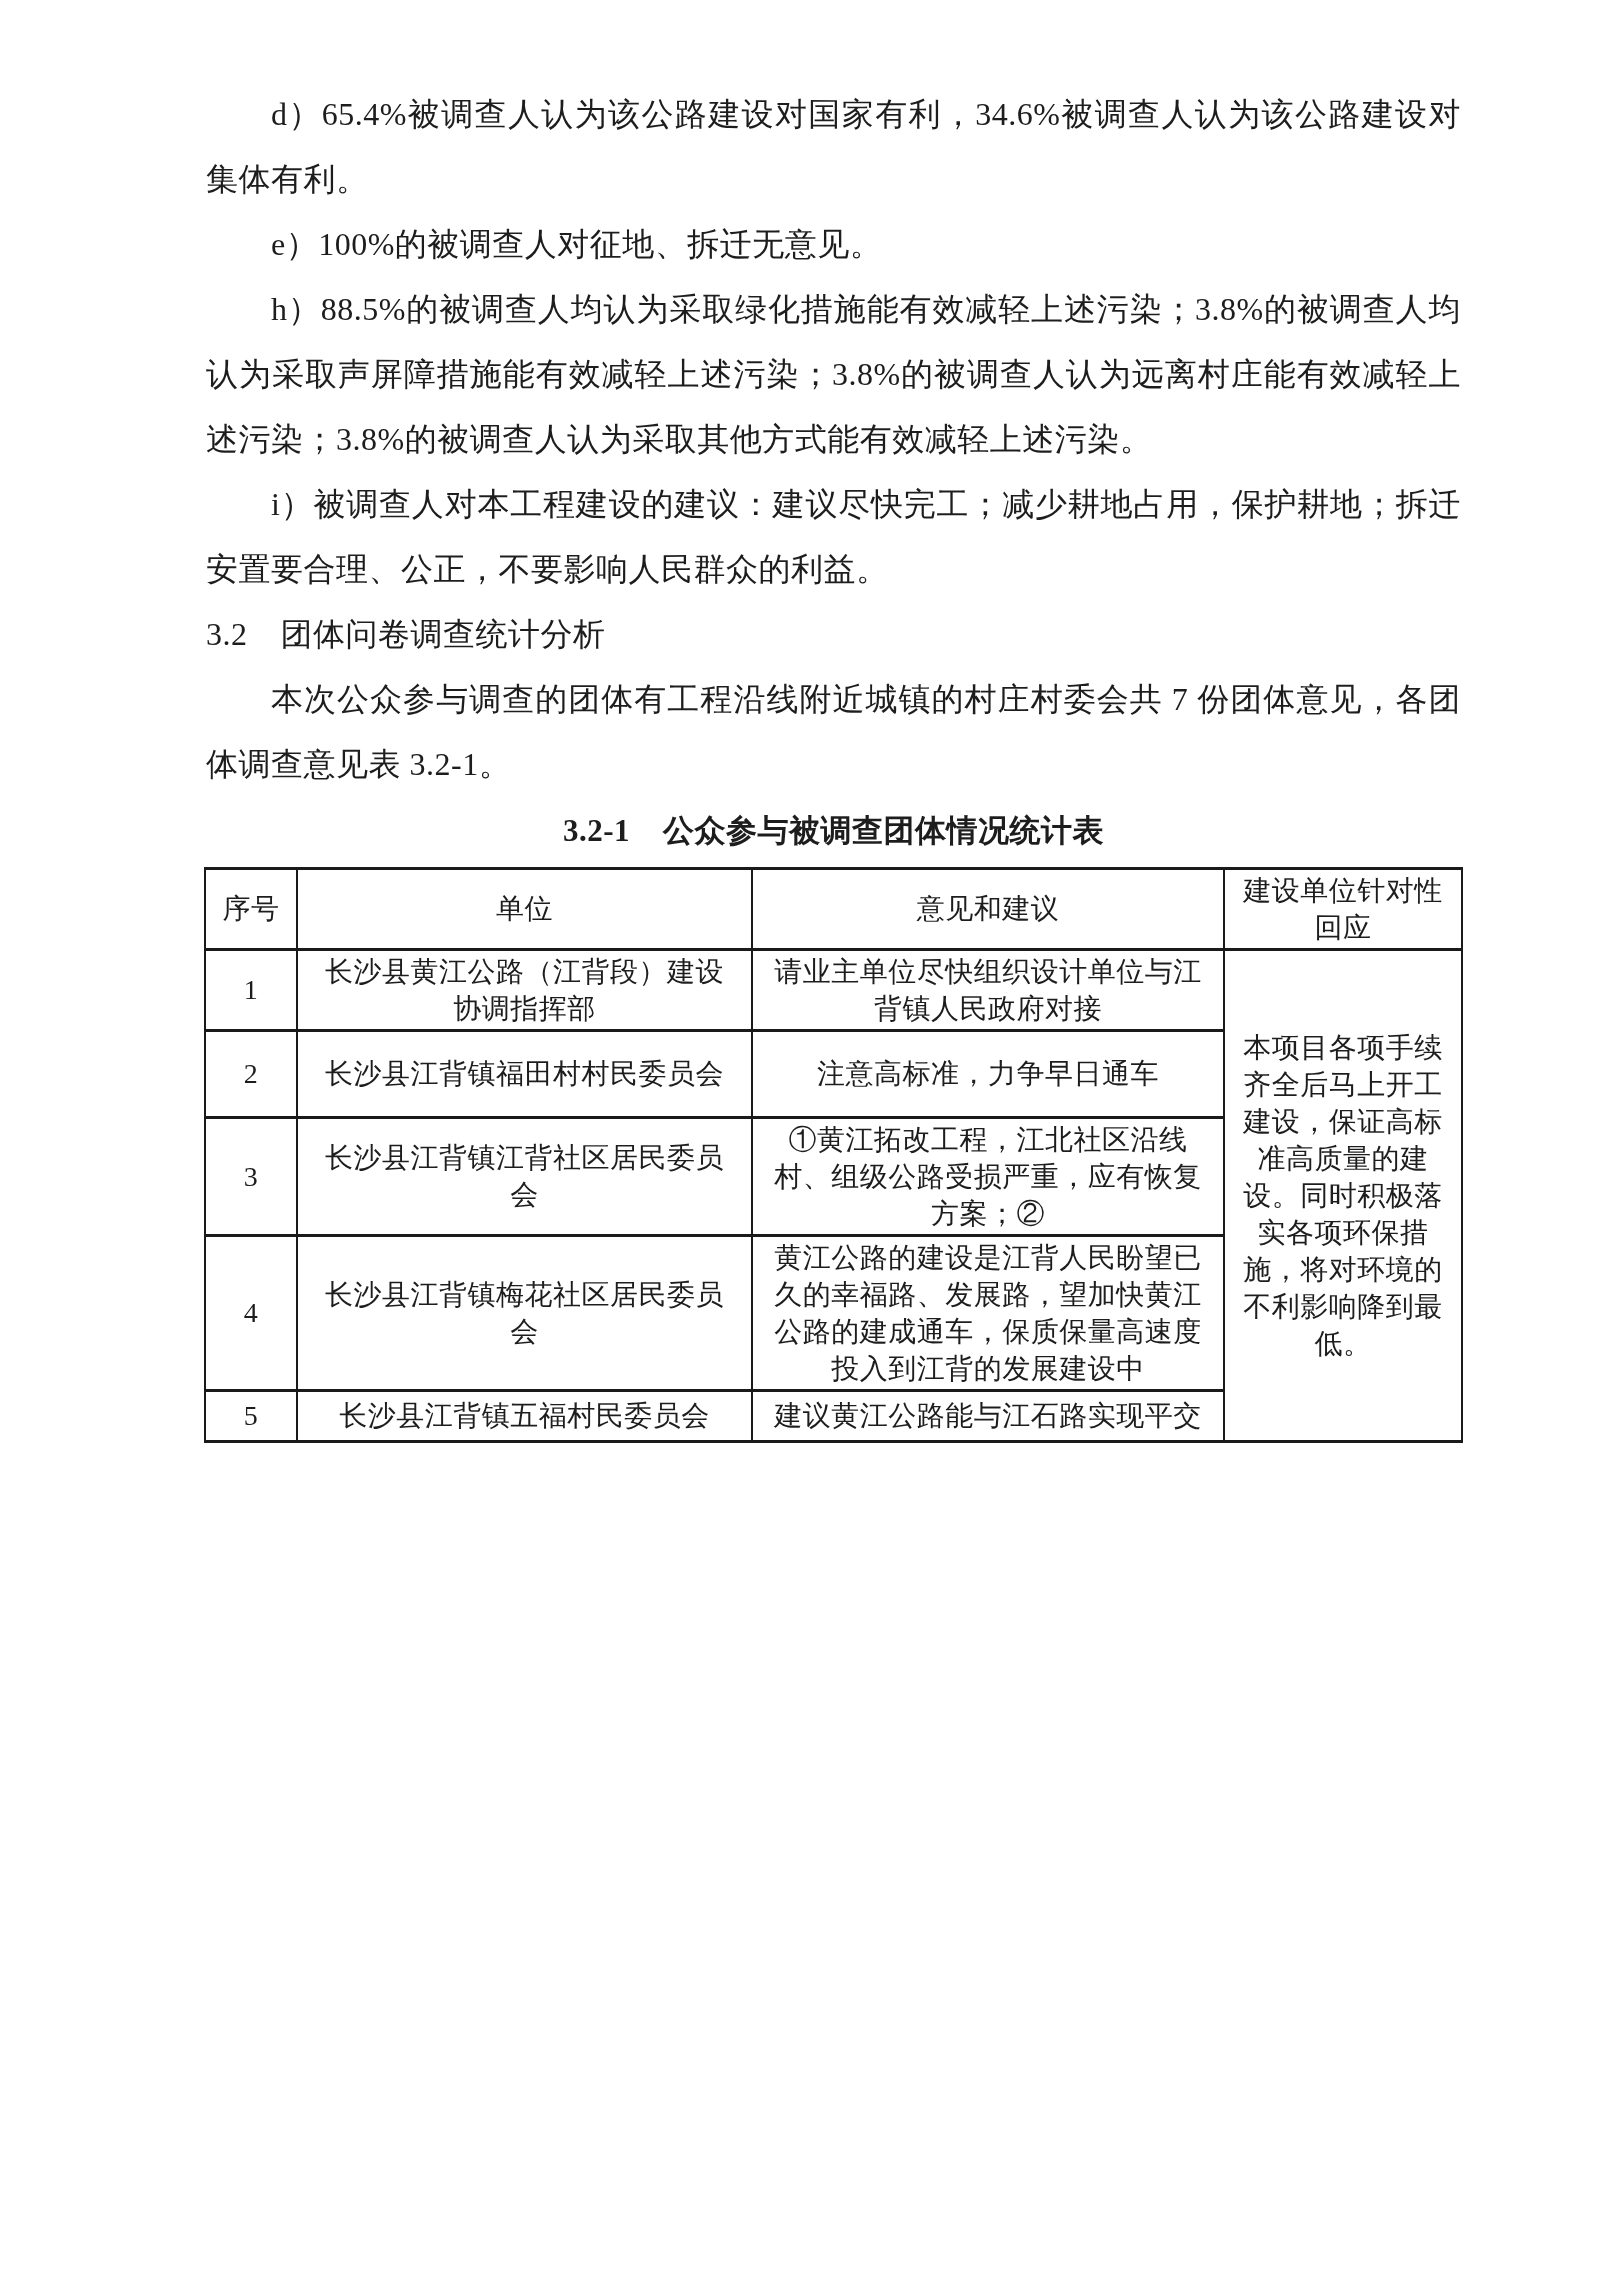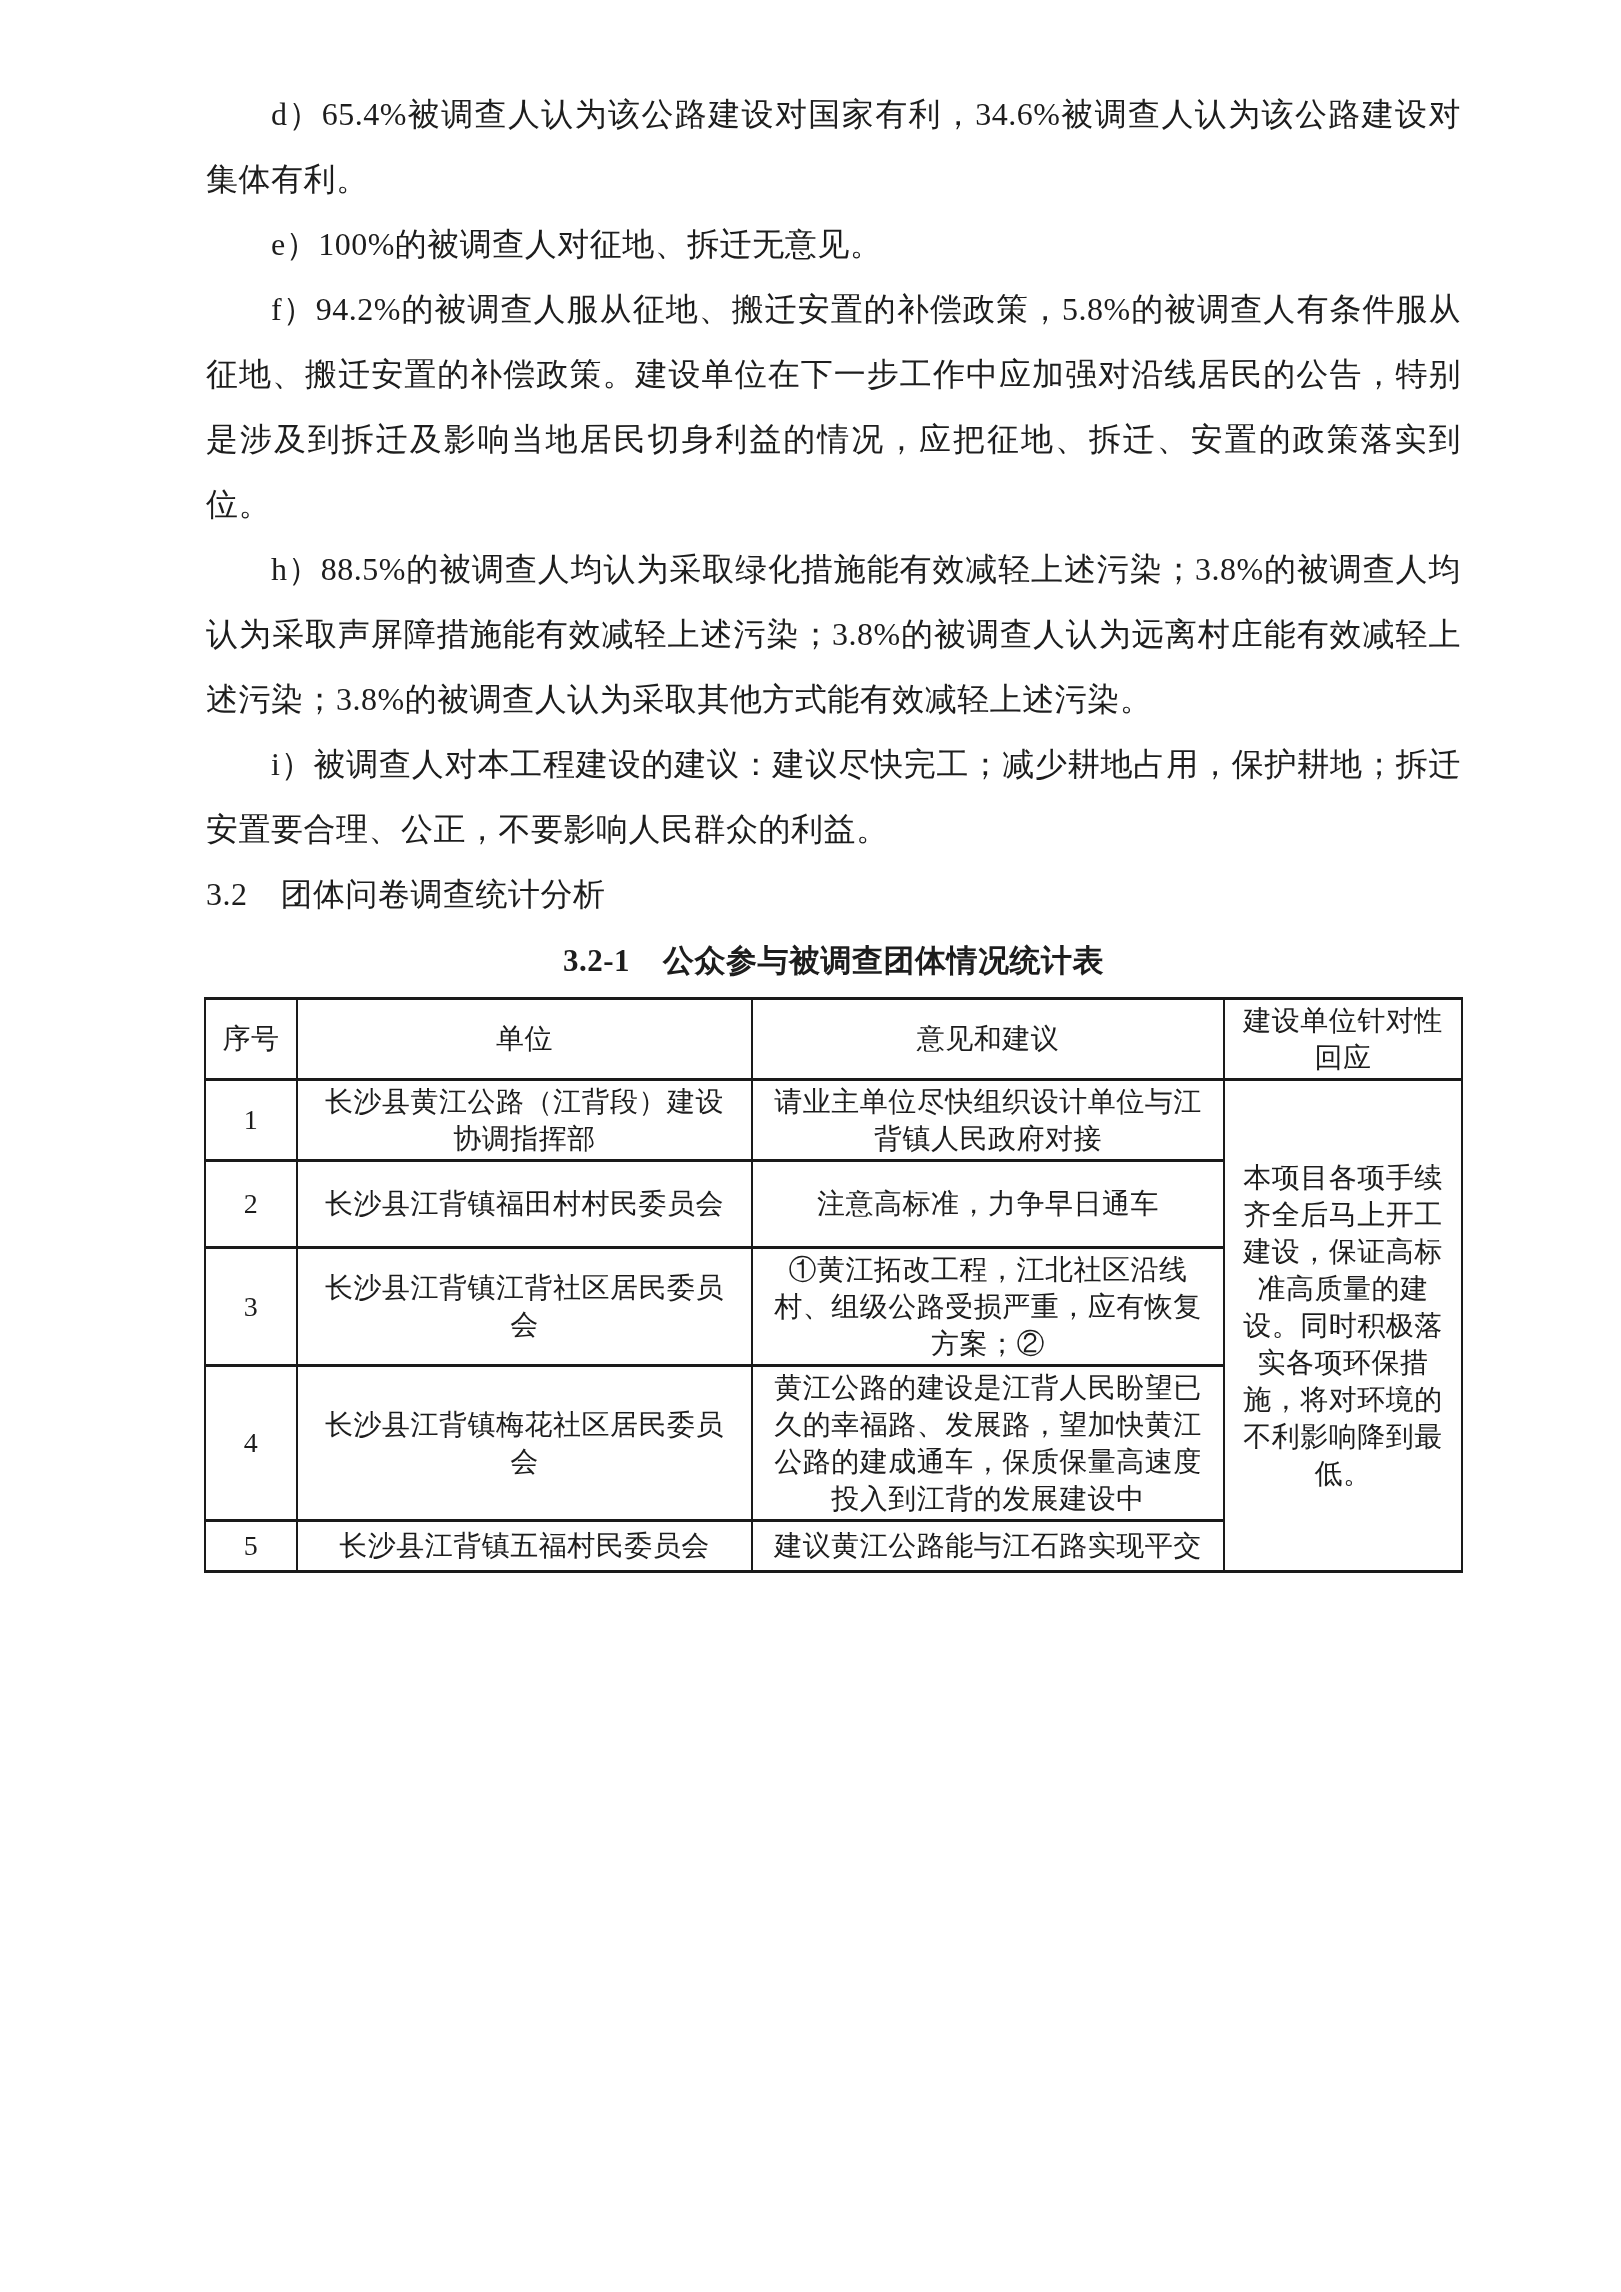--- a/index.html
+++ b/index.html
@@ -71,29 +71,31 @@
   tr.r5       { height: 51px; }
 </style>
 </head>
 <body>
 
 <div class="page">
 
   <div class="body-text">
     <p>d）65.4%被调查人认为该公路建设对国家有利，34.6%被调查人认为该公路建设对集体有利。</p>
     <p>e）100%的被调查人对征地、拆迁无意见。</p>
-    <p>f）94.2%的被调查人服从征地、搬迁安置的补偿政策，5.8%的被调查人有条件服从征地、搬迁安置的补偿政策。建设单位在下一步工作中应加强对沿线居民的公告，特别是涉及到拆迁及影响当地居民切身利益的情况，应把征地、拆迁、安置的政策落实到位。</p>
     <p>h）88.5%的被调查人均认为采取绿化措施能有效减轻上述污染；3.8%的被调查人均认为采取声屏障措施能有效减轻上述污染；3.8%的被调查人认为远离村庄能有效减轻上述污染；3.8%的被调查人认为采取其他方式能有效减轻上述污染。</p>
     <p>i）被调查人对本工程建设的建议：建议尽快完工；减少耕地占用，保护耕地；拆迁安置要合理、公正，不要影响人民群众的利益。</p>
   </div>
 
   <h2 class="section-heading">
     <span class="sec-no">3.2</span><span class="sec-title">团体问卷调查统计分析</span>
   </h2>
 
+  <div class="body-text">
+    <p>本次公众参与调查的团体有工程沿线附近城镇的村庄村委会共 7 份团体意见，各团体调查意见表 3.2-1。</p>
+  </div>
 
   <div class="table-caption">
     <span class="cap-no">3.2-1</span><span class="cap-title">公众参与被调查团体情况统计表</span>
   </div>
 
   <table class="survey">
     <colgroup>
       <col style="width:92px">
       <col style="width:455px">
       <col style="width:472px">

